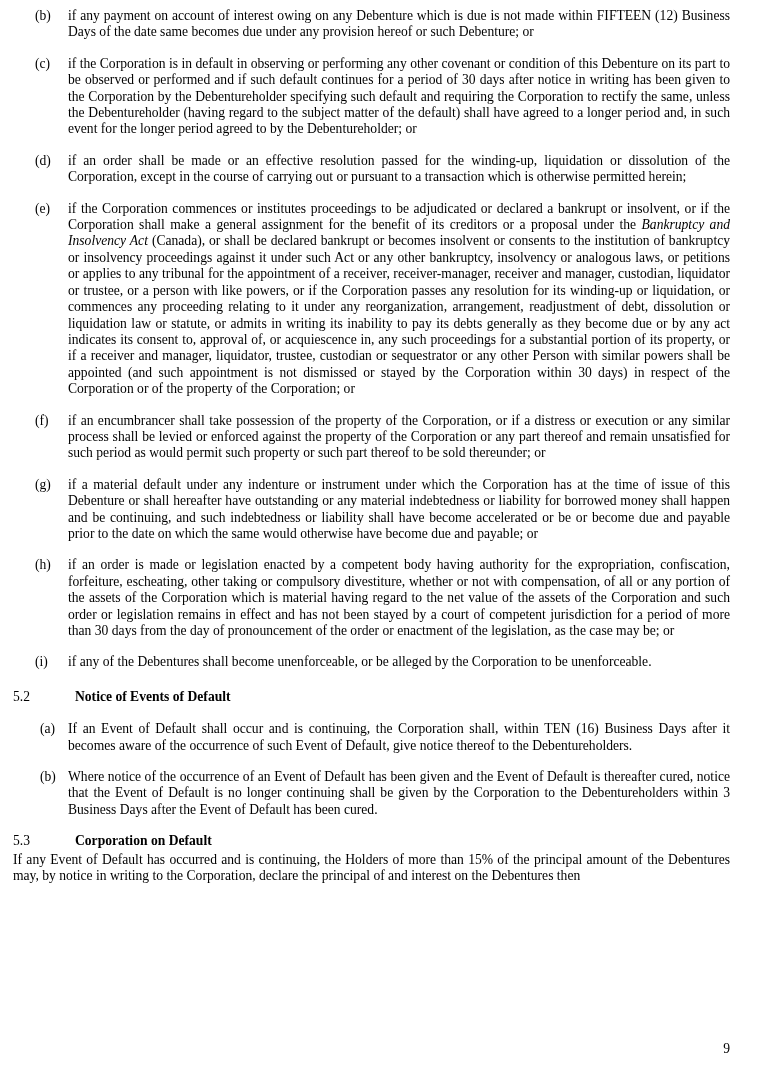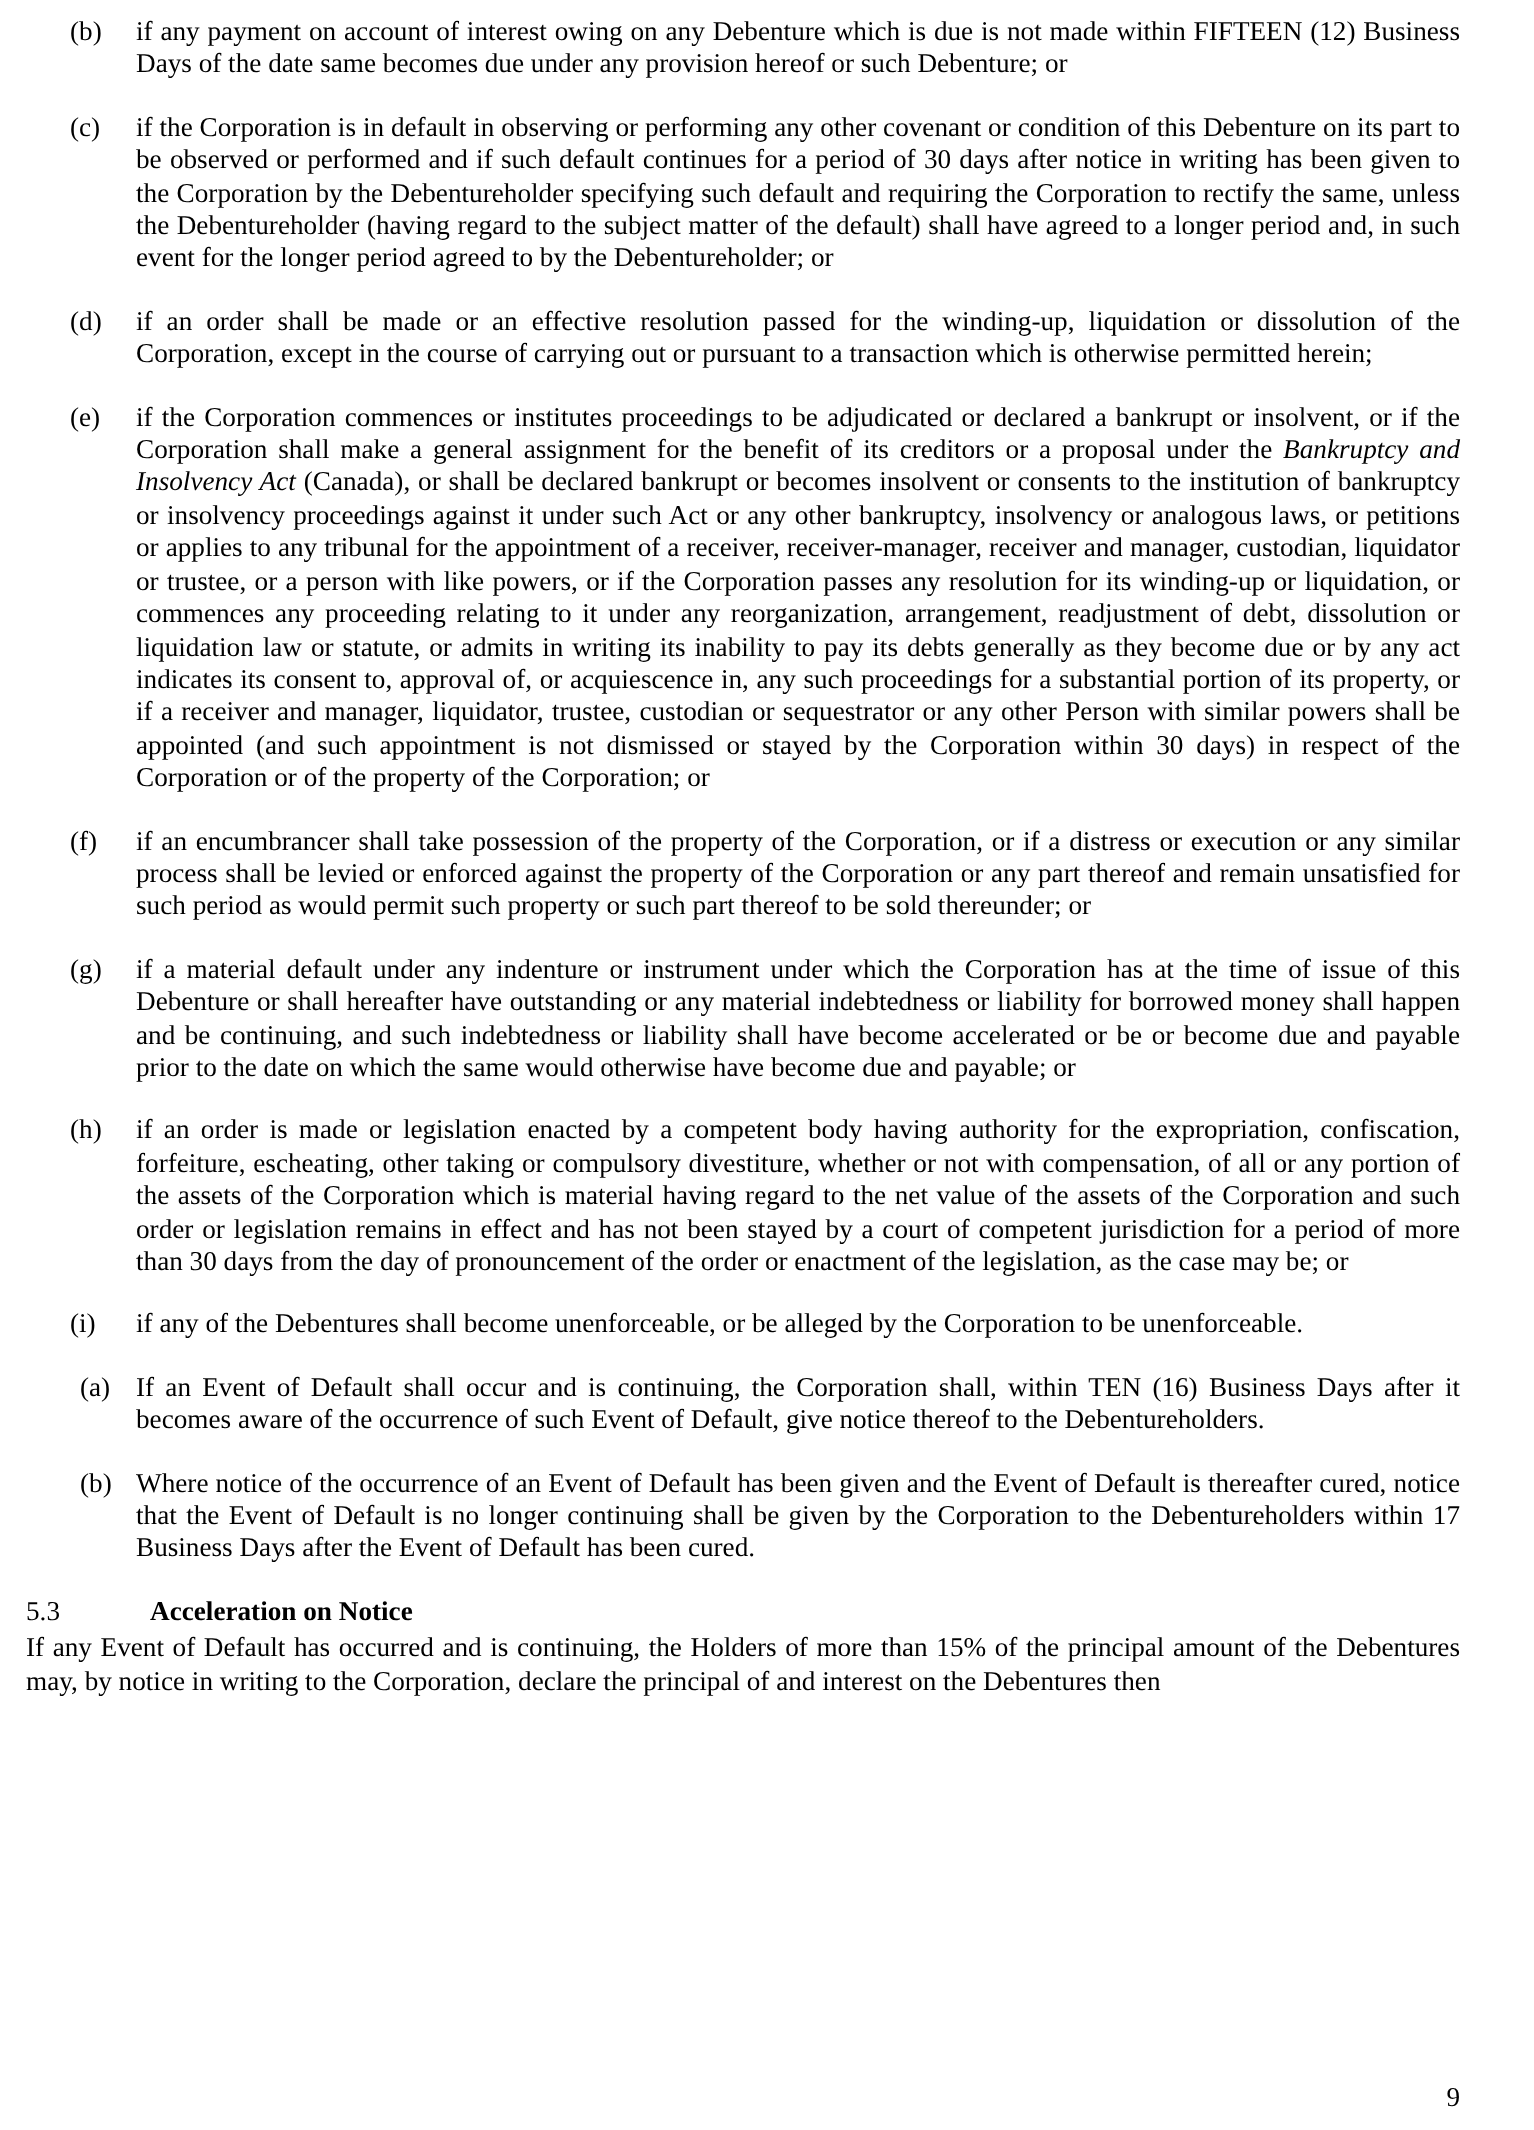--- a/index.html
+++ b/index.html
@@ -74,32 +74,35 @@
   <div class="clause">
     <span class="label">(h)</span>
     <div class="text">if an order is made or legislation enacted by a competent body having authority for the expropriation, confiscation, forfeiture, escheating, other taking or compulsory divestiture, whether or not with compensation, of all or any portion of the assets of the Corporation which is material having regard to the net value of the assets of the Corporation and such order or legislation remains in effect and has not been stayed by a court of competent jurisdiction for a period of more than 30 days from the day of pronouncement of the order or enactment of the legislation, as the case may be; or</div>
   </div>
 
   <div class="clause">
     <span class="label">(i)</span>
     <div class="text">if any of the Debentures shall become unenforceable, or be alleged by the Corporation to be unenforceable.</div>
   </div>
 
+  <div class="section-heading">
+    <span class="num">5.2</span><span class="title">Notice of Events of Default</span>
+  </div>
 
   <div class="clause sub">
     <span class="label">(a)</span>
     <div class="text">If an Event of Default shall occur and is continuing, the Corporation shall, within TEN (16) Business Days after it becomes aware of the occurrence of such Event of Default, give notice thereof to the Debentureholders.</div>
   </div>
 
   <div class="clause sub">
     <span class="label">(b)</span>
-    <div class="text">Where notice of the occurrence of an Event of Default has been given and the Event of Default is thereafter cured, notice that the Event of Default is no longer continuing shall be given by the Corporation to the Debentureholders within 17 Business Days after the Event of Default has been cured.</div>
+    <div class="text">Where notice of the occurrence of an Event of Default has been given and the Event of Default is thereafter cured, notice that the Event of Default is no longer continuing shall be given by the Corporation to the Debentureholders within 3 Business Days after the Event of Default has been cured.</div>
   </div>
 
   <div class="section-heading tight">
-    <span class="num">5.3</span><span class="title">Acceleration on Notice</span>
+    <span class="num">5.3</span><span class="title">Corporation on Default</span>
   </div>
 
   <div class="body-par">If any Event of Default has occurred and is continuing, the Holders of more than 15% of the principal amount of the Debentures may, by notice in writing to the Corporation, declare the principal of and interest on the Debentures then</div>
 
   <div class="page-number">9</div>
 
 </div>
 
 </body></html>

